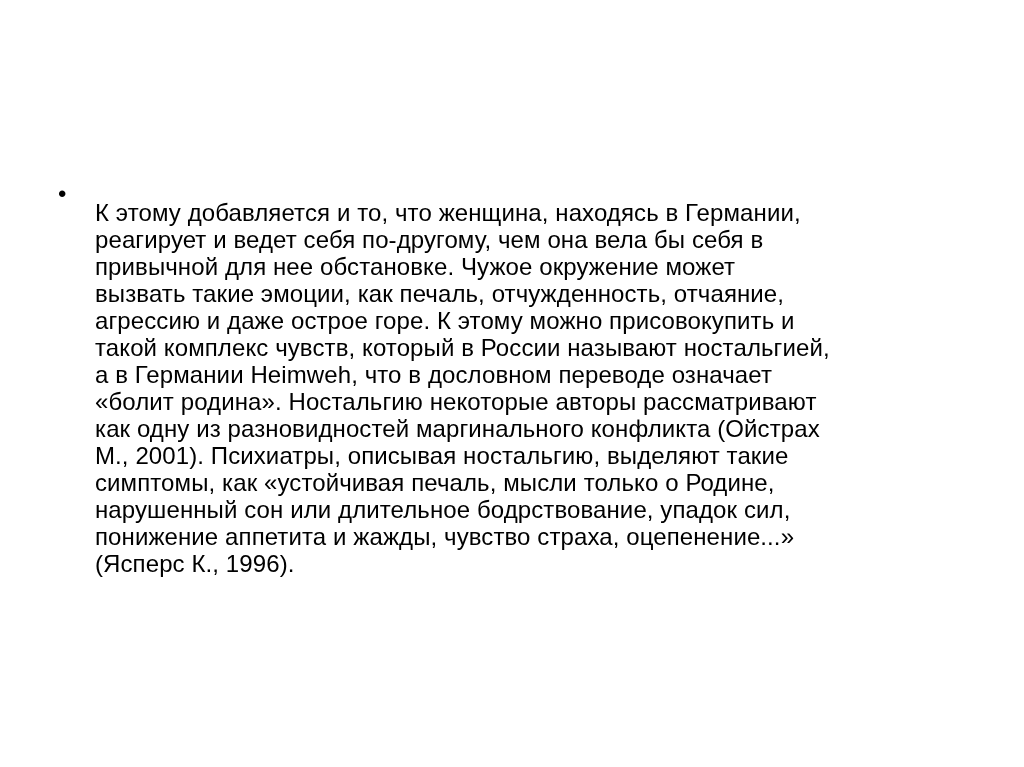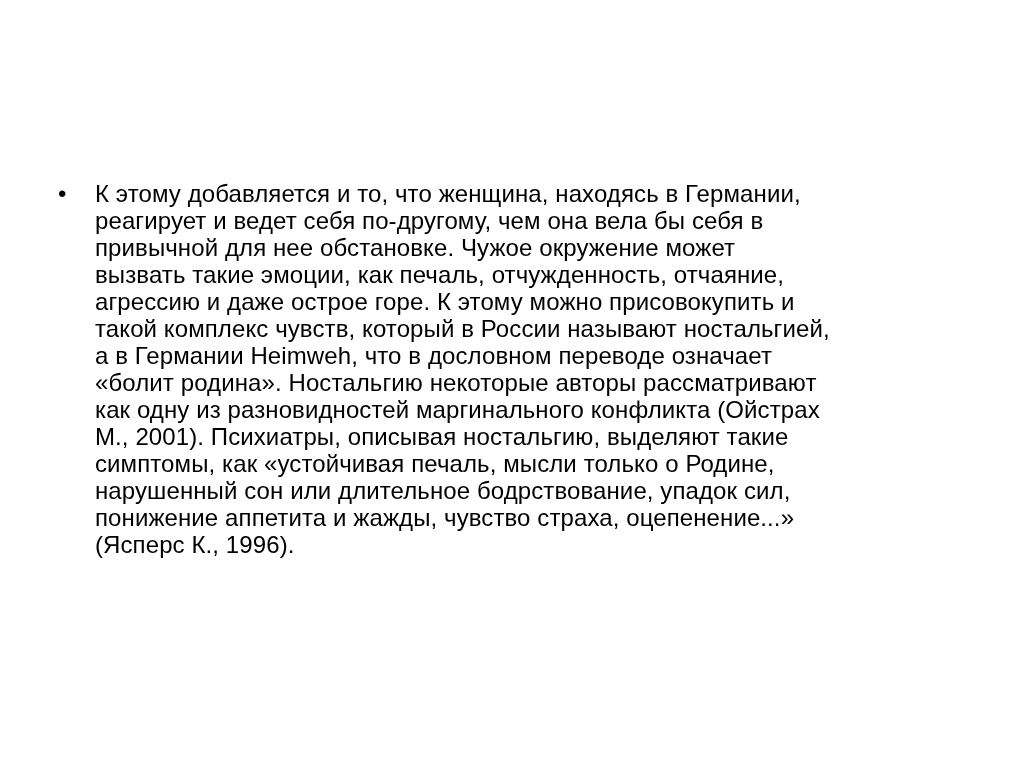--- a/index.html
+++ b/index.html
@@ -34,20 +34,21 @@
     line-height: 27px;
     color: #000000;
   }
   .bullet-text {
     flex: 1 1 auto;
     font-size: 24px;
     line-height: 27px;
     color: #000000;
     white-space: pre-line;
     letter-spacing: 0.1px;
+    margin-top: 19px;
   }
 </style>
 </head>
 <body>
 
 <div class="slide">
   <div class="bullet-item">
     <span class="bullet-marker">•</span>
     <div class="bullet-text">К этому добавляется и то, что женщина, находясь в Германии,
 реагирует и ведет себя по-другому, чем она вела бы себя в

